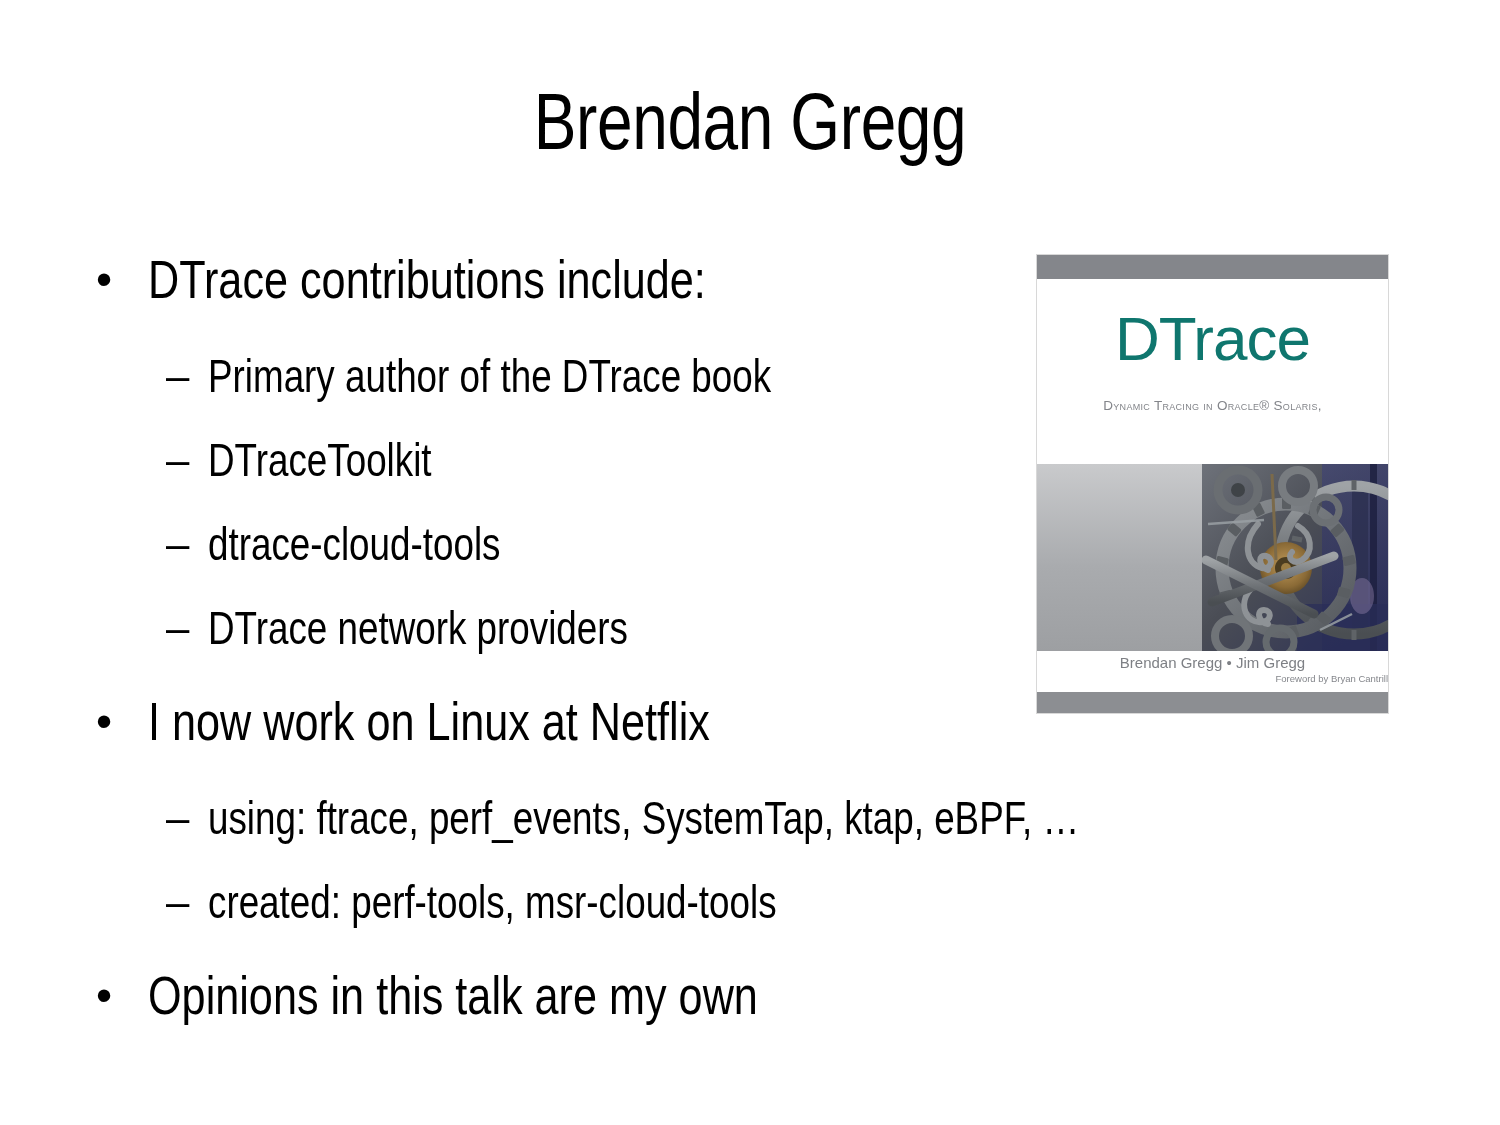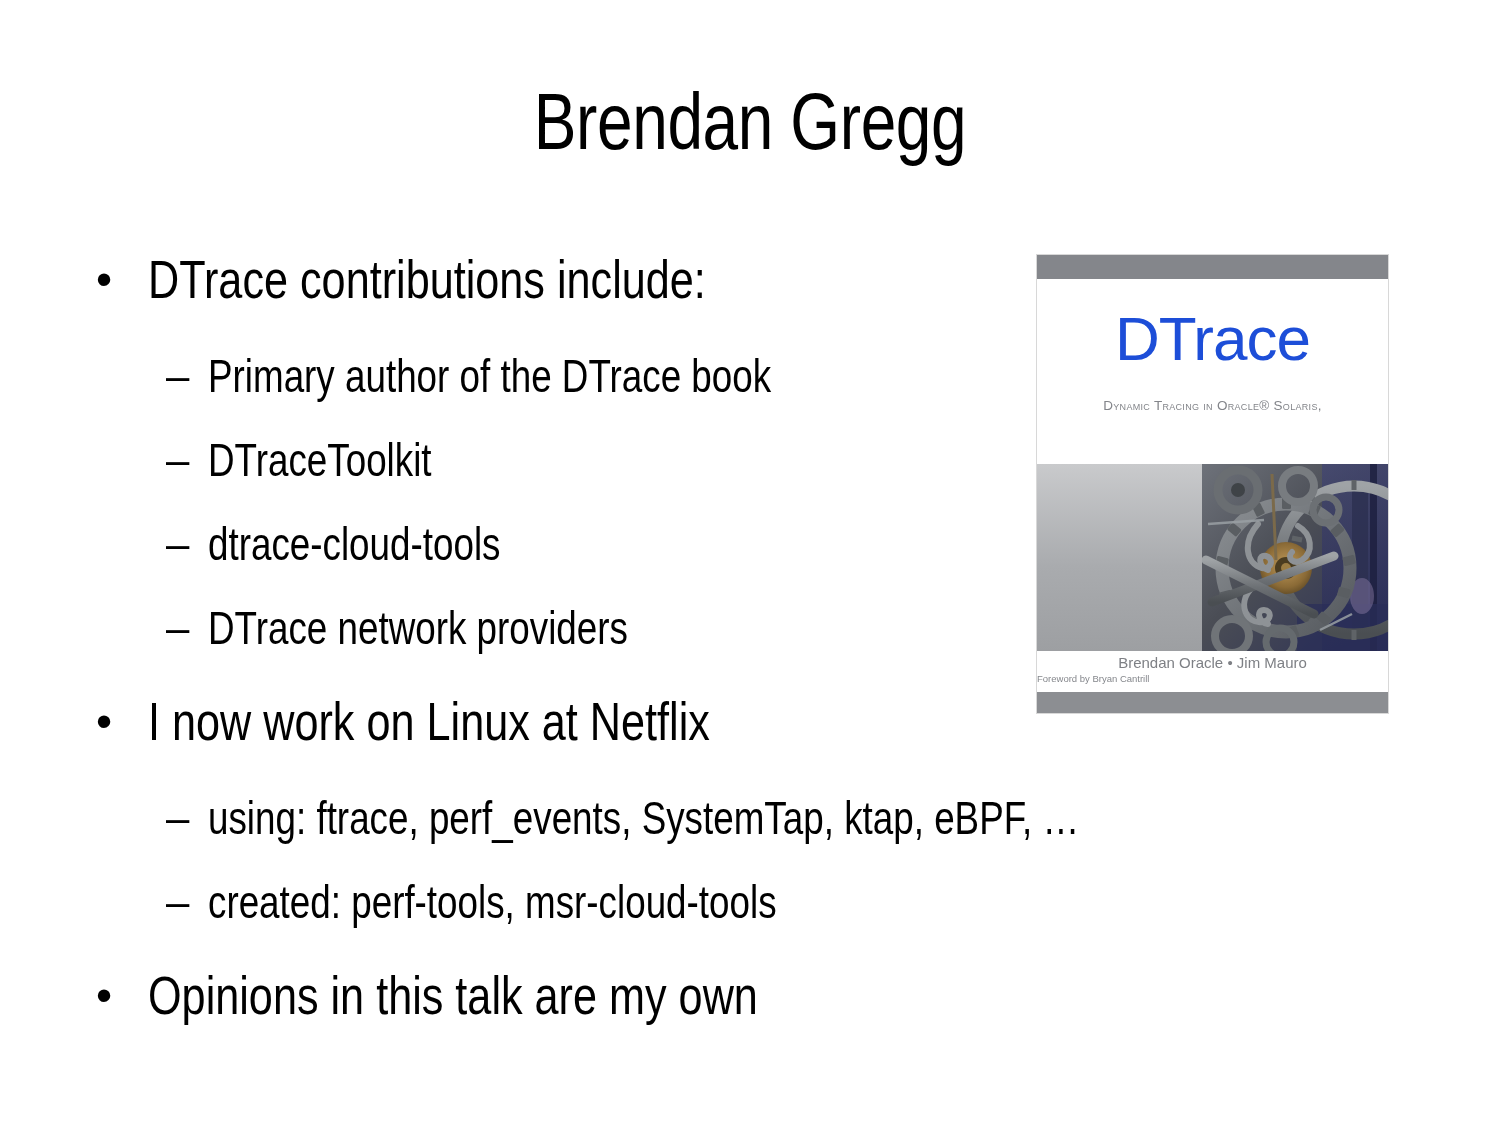--- a/index.html
+++ b/index.html
@@ -134,21 +134,21 @@
     background: #ffffff;
   }
   .book-title {
     position: absolute;
     left: 0; top: 52px;
     width: 351px;
     text-align: center;
     font-size: 62px;
     line-height: 64px;
     font-weight: 400;
-    color: #1d4ed8;
+    color: #0f766e;
     letter-spacing: -1px;
   }
   .book-subtitle {
     position: absolute;
     left: 0; top: 140px;
     width: 351px;
     text-align: center;
     color: #83858a;
     font-size: 13.5px;
     line-height: 22px;
@@ -184,21 +184,21 @@
     text-align: center;
     color: #7e8085;
     font-size: 15px;
     line-height: 18px;
   }
   .book-foreword {
     position: absolute;
     left: 0;
     top: 418px;
     width: 351px;
-    text-align: left;
+    text-align: right;
     color: #85878c;
     font-size: 9.5px;
     line-height: 12px;
   }
 </style>
 </head>
 <body>
 
 <div class="slide">
 
@@ -360,19 +360,19 @@
             <line x1="70" y1="10" x2="74" y2="96"></line>
           </g>
           <g stroke="#9aa0a4" stroke-width="2.5" opacity="0.85">
             <line x1="6" y1="60" x2="62" y2="56"></line>
             <line x1="118" y1="166" x2="150" y2="150"></line>
           </g>
         </svg>
       </div>
     </div>
 
-    <div class="book-authors">Brendan Oracle • Jim Mauro</div>
+    <div class="book-authors">Brendan Gregg • Jim Gregg</div>
     <div class="book-foreword">Foreword by Bryan Cantrill</div>
 
     <div class="book-band-bottom"></div>
   </div>
 
 </div>
 
 </body></html>

